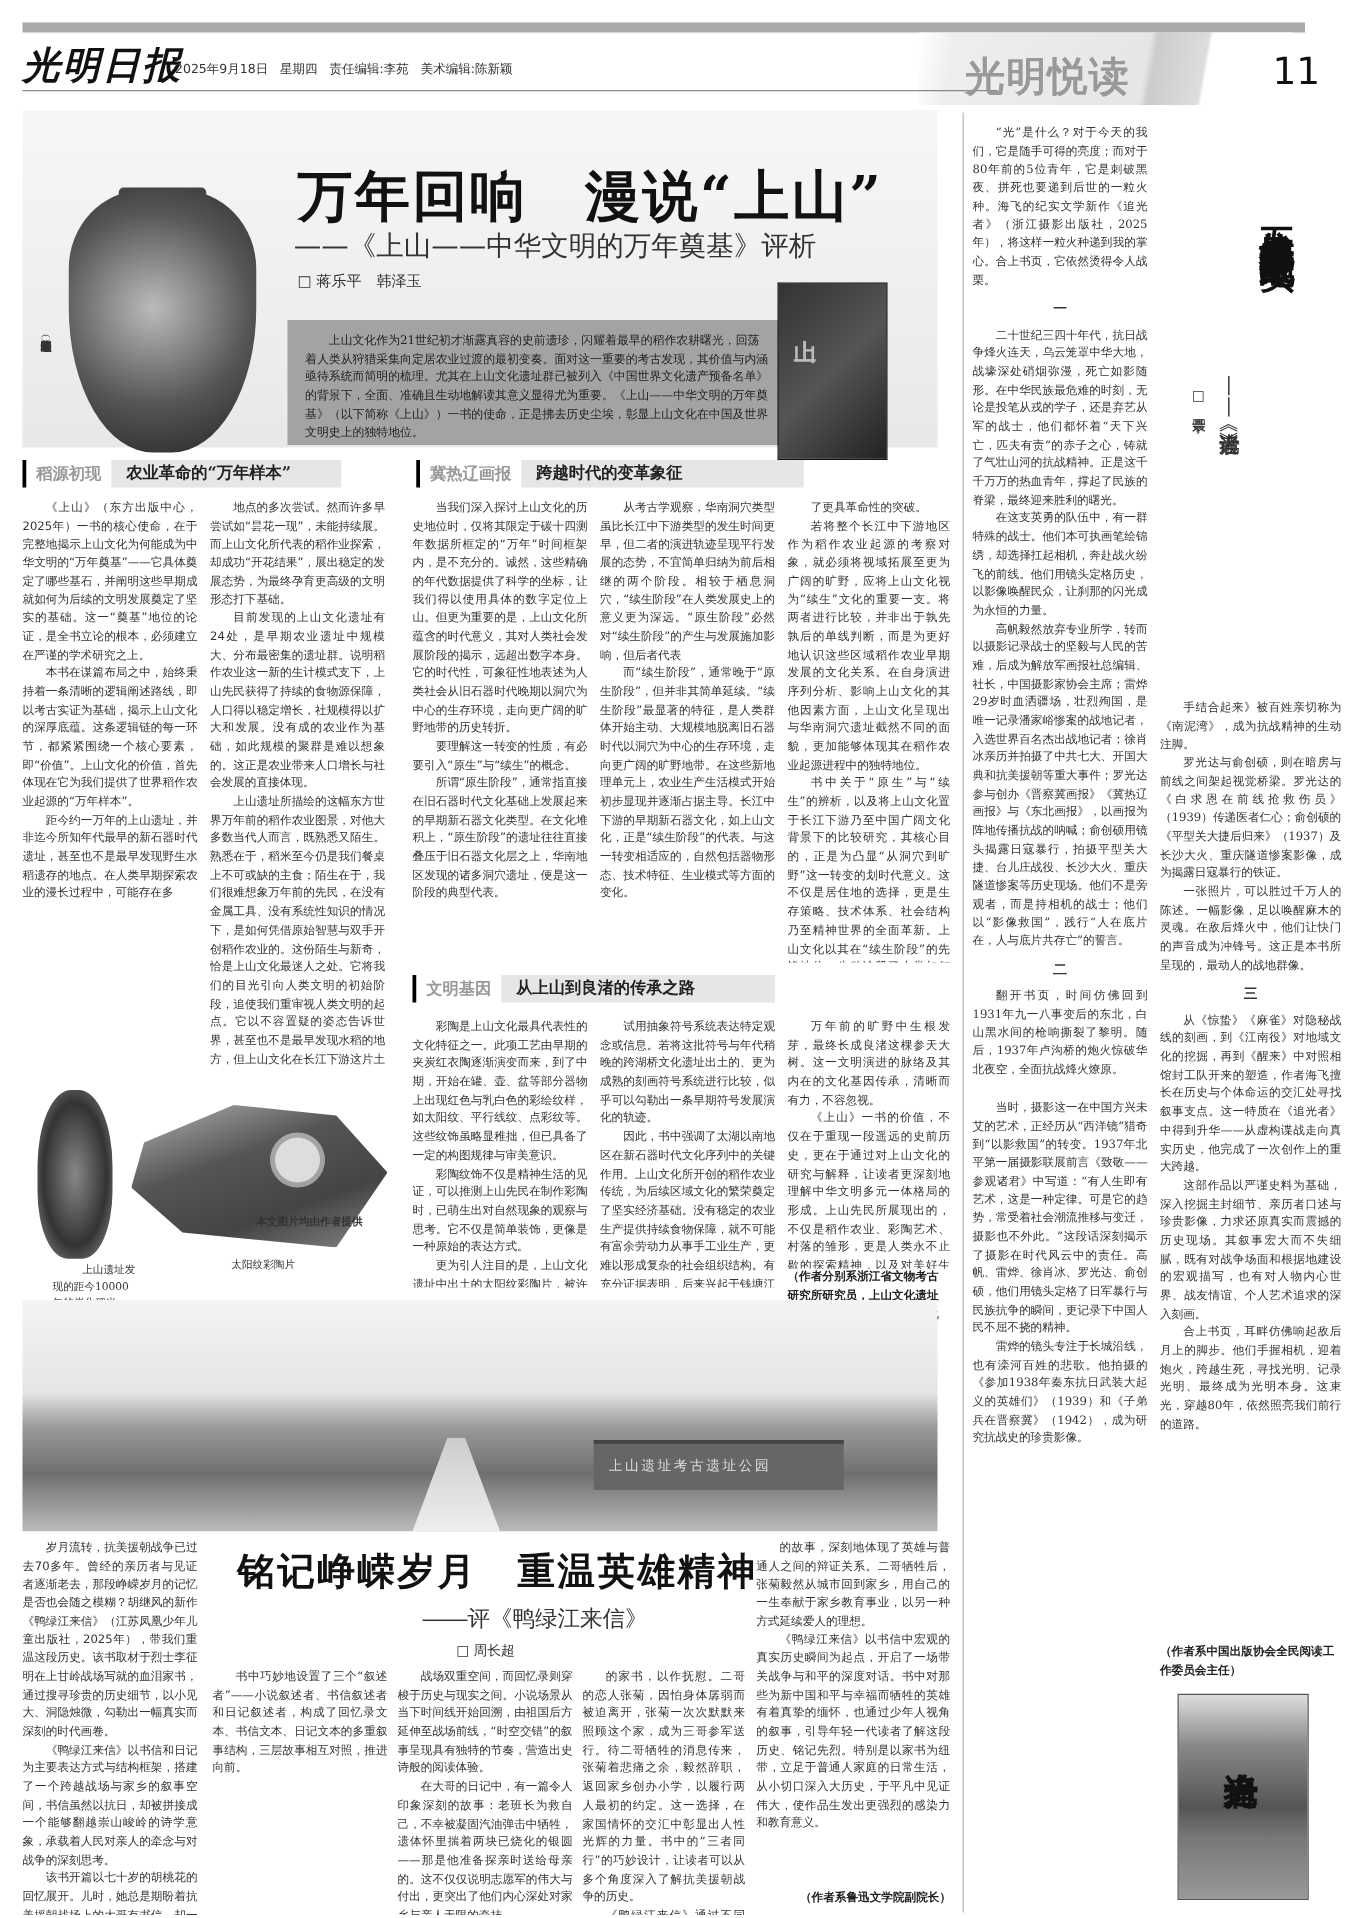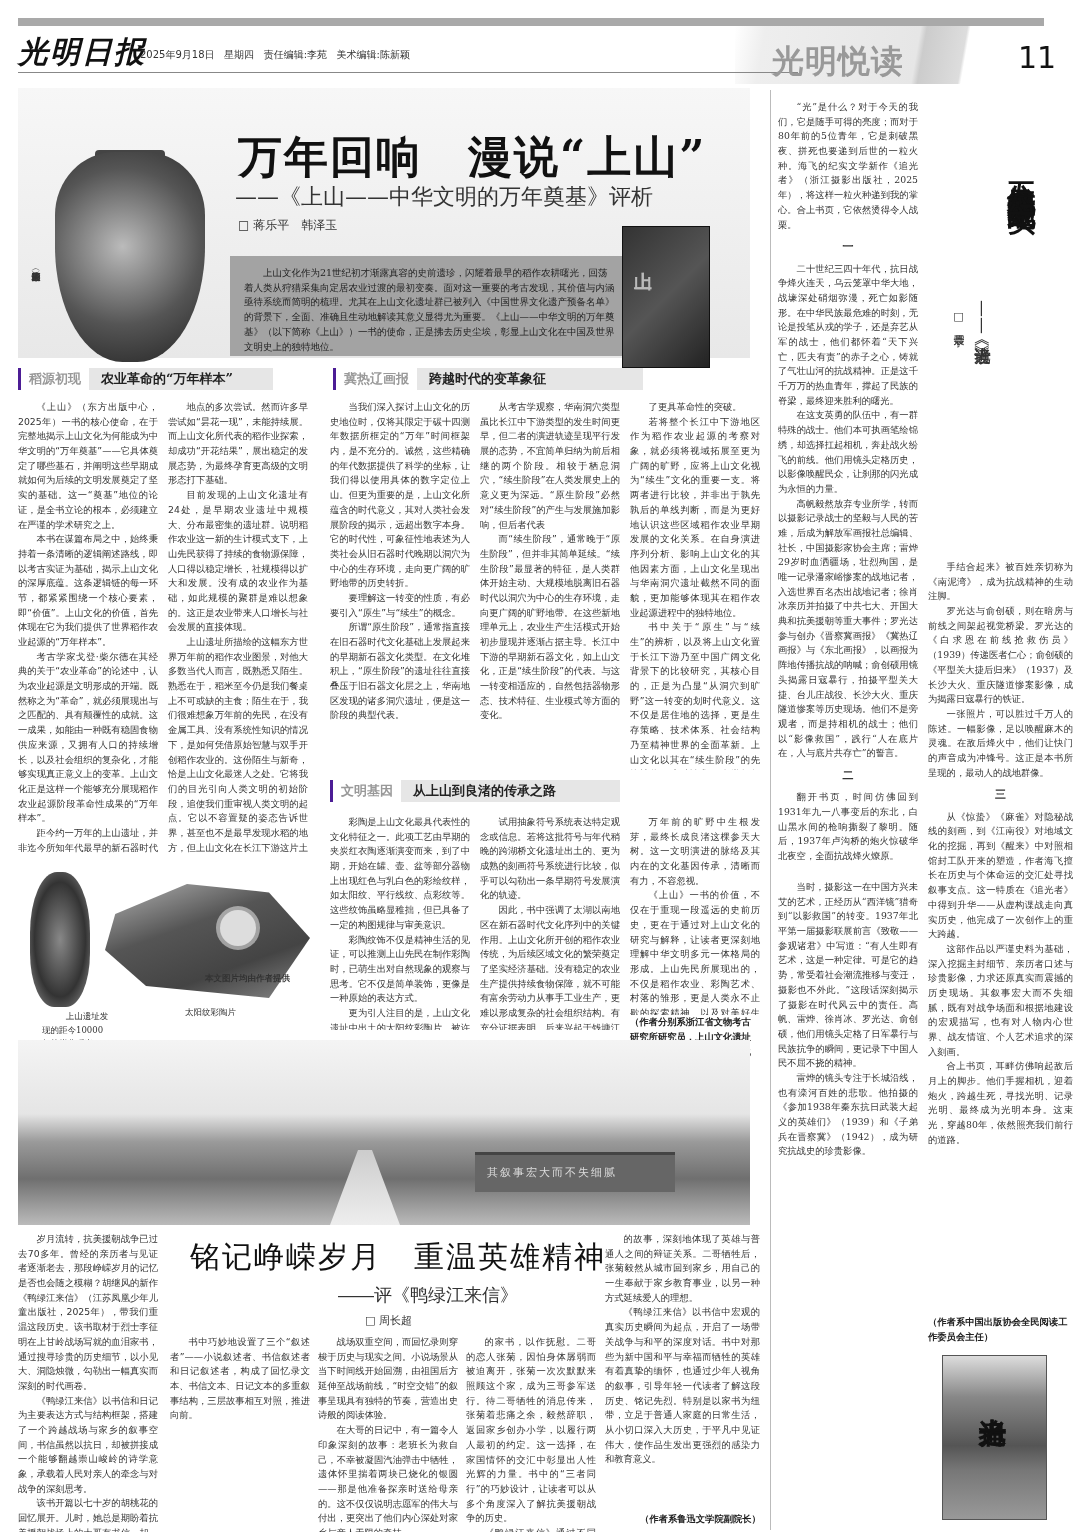--- a/index.html
+++ b/index.html
@@ -15,34 +15,34 @@
 .hero{left:18px;top:88px;width:732px;height:270px;background:linear-gradient(180deg,#f7f7f7,#e8e8e8)}
 .main-title{left:238px;top:128px;font-size:44px;font-weight:bold;color:#111;letter-spacing:2px}
 .main-sub{left:235px;top:182px;font-size:22px;font-family:"DejaVu Sans",sans-serif;color:#333}
 .byline{left:238px;top:217px;font-size:12px;color:#333}
 .vase{left:55px;top:152px;width:150px;height:210px;border-radius:40% 40% 45% 45%/30% 30% 55% 55%;background:radial-gradient(circle at 45% 45%,#bbb,#555 55%,#222)}
 .vase-neck{left:95px;top:150px;width:70px;height:20px;background:#444;border-radius:4px}
 .vase-cap{left:30px;top:265px;font-size:9px;writing-mode:vertical-rl;color:#333;line-height:1.1}
 .intro-box{left:230px;top:256px;width:400px;height:100px;background:#a3a3a3;padding:10px 14px;font-size:9.5px;line-height:1.55;text-indent:2em;color:#222}
 .book1{left:622px;top:226px;width:88px;height:142px;background:linear-gradient(135deg,#333,#555 50%,#222);border:1px solid #111}
 .book1 span{position:absolute;left:8px;top:30px;font-size:18px;color:#bbb;writing-mode:vertical-rl;font-weight:bold}
-.sec-head{height:22px;display:flex;align-items:center;border-left:3px solid #4c1d95}
+.sec-head{height:22px;display:flex;align-items:center;border-left:3px solid #000000}
 .sec-head .k{font-size:13px;color:#999;padding:0 8px;font-weight:bold}
 .sec-head .t{font-size:13px;font-weight:bold;background:#e6e6e6;height:22px;line-height:22px;padding:0 12px;flex:1}
 .col{font-size:9.3px;line-height:1.58;color:#333;text-align:justify}
 .col p{text-indent:2em}
 .col.sans{font-family:"DejaVu Sans",sans-serif}
 .pot1{left:30px;top:872px;width:60px;height:135px;background:radial-gradient(ellipse,#888,#333 60%,#999);border-radius:45% 45% 40% 40%}
 .pot2{left:105px;top:878px;width:205px;height:120px;background:linear-gradient(160deg,#bbb,#555 40%,#444 70%,#888);clip-path:polygon(5% 30%,40% 5%,80% 12%,100% 50%,80% 100%,20% 90%,0 60%)}
 .sun{left:220px;top:910px;width:36px;height:36px;border-radius:50%;background:#ddd;box-shadow:0 0 0 4px rgba(220,220,220,.6)}
 .photo{left:18px;top:1040px;width:732px;height:185px;background:linear-gradient(180deg,#f4f4f4 0%,#e5e5e5 40%,#9a9a9a 55%,#6f6f6f 75%,#bbb 100%)}
 .photo-path{left:330px;top:1150px;width:70px;height:75px;background:linear-gradient(180deg,#ccc,#eee);clip-path:polygon(40% 0,60% 0,100% 100%,0 100%)}
 .photo-sign{left:475px;top:1152px;width:200px;height:40px;background:#666;border-top:3px solid #444}
 .photo-sign span{position:absolute;left:12px;top:10px;font-size:11px;color:#ddd;letter-spacing:2px}
-.title2{left:190px;top:1237px;font-size:30px;font-weight:normal;color:#111;letter-spacing:2px}
+.title2{left:190px;top:1237px;font-size:30px;font-weight:bold;color:#111;letter-spacing:2px}
 .sub2{left:338px;top:1283px;font-size:18px;font-family:Liberation Sans, sans-serif;color:#333}
 .byline2{left:365px;top:1313px;font-size:11px;color:#333}
 .vtitle{left:1002px;top:160px;writing-mode:vertical-rl;font-size:28px;font-weight:bold;color:#111;letter-spacing:2px}
 .vsub{left:972px;top:300px;writing-mode:vertical-rl;font-size:17px;font-family:"DejaVu Sans",sans-serif;color:#333}
 .vby{left:950px;top:310px;writing-mode:vertical-rl;font-size:11px;color:#333}
 .numhead{text-align:center;font-weight:bold;font-size:11px;margin:6px 0}
 .credit{font-weight:bold;font-family:"DejaVu Sans",sans-serif;font-size:9.3px;line-height:1.6}
 .book2{left:942px;top:1355px;width:105px;height:165px;background:linear-gradient(180deg,#ddd 0%,#888 25%,#555 55%,#777 70%,#999 100%);border:1px solid #555}
 .book2 span{position:absolute;left:30px;top:40px;font-size:28px;font-weight:bold;color:#111;writing-mode:vertical-rl}
 .vdiv{width:1px;background:#bbb}
@@ -80,21 +80,20 @@
   <span class="t">跨越时代的变革象征</span>
 </div>
 <div class="abs sec-head" style="left:330px;top:780px;width:290px">
   <span class="k">文明基因</span>
   <span class="t">从上山到良渚的传承之路</span>
 </div>
 
 <div class="abs col sans" style="left:18px;top:400px;width:140px;height:455px;overflow:hidden">
   <p>《上山》（东方出版中心，2025年）一书的核心使命，在于完整地揭示上山文化为何能成为中华文明的“万年奠基”——它具体奠定了哪些基石，并阐明这些早期成就如何为后续的文明发展奠定了坚实的基础。这一“奠基”地位的论证，是全书立论的根本，必须建立在严谨的学术研究之上。</p>
   <p>本书在谋篇布局之中，始终秉持着一条清晰的逻辑阐述路线，即以考古实证为基础，揭示上山文化的深厚底蕴。这条逻辑链的每一环节，都紧紧围绕一个核心要素，即“价值”。上山文化的价值，首先体现在它为我们提供了世界稻作农业起源的“万年样本”。</p>
-  <p>考古学家戈登·柴尔德在其经典的关于“农业革命”的论述中，认为农业起源是文明形成的开端。既然称之为“革命”，就必须展现出与之匹配的、具有颠覆性的成就。这一成果，如能由一种既有稳固食物供应来源，又拥有人口的持续增长，以及社会组织的复杂化，才能够实现真正意义上的变革。上山文化正是这样一个能够充分展现稻作农业起源阶段革命性成果的“万年样本”。</p>
   <p>距今约一万年的上山遗址，并非迄今所知年代最早的新石器时代遗址，甚至也不是最早发现野生水稻遗存的地点。在人类早期探索农业的漫长过程中，可能存在多</p>
 </div>
 <div class="abs col sans" style="left:168px;top:400px;width:140px;height:455px;overflow:hidden">
   <p>地点的多次尝试。然而许多早尝试如“昙花一现”，未能持续展。而上山文化所代表的稻作业探索，却成功“开花结果”，展出稳定的发展态势，为最终孕育更高级的文明形态打下基础。</p>
   <p>目前发现的上山文化遗址有24处，是早期农业遗址中规模大、分布最密集的遗址群。说明稻作农业这一新的生计模式支下，上山先民获得了持续的食物源保障，人口得以稳定增长，社规模得以扩大和发展。没有成的农业作为基础，如此规模的聚群是难以想象的。这正是农业带来人口增长与社会发展的直接体现。</p>
   <p>上山遗址所描绘的这幅东方世界万年前的稻作农业图景，对他大多数当代人而言，既熟悉又陌生。熟悉在于，稻米至今仍是我们餐桌上不可或缺的主食；陌生在于，我们很难想象万年前的先民，在没有金属工具、没有系统性知识的情况下，是如何凭借原始智慧与双手开创稻作农业的。这份陌生与新奇，恰是上山文化最迷人之处。它将我们的目光引向人类文明的初始阶段，追使我们重审视人类文明的起点。它以不容置疑的姿态告诉世界，甚至也不是最早发现水稻的地方，但上山文化在长江下游这片土地上，万年前的先民早已点燃农业文明的星星之火。</p>
 </div>
 <div class="abs col sans" style="left:330px;top:400px;width:140px;height:370px;overflow:hidden">
   <p>当我们深入探讨上山文化的历史地位时，仅将其限定于碳十四测年数据所框定的“万年”时间框架内，是不充分的。诚然，这些精确的年代数据提供了科学的坐标，让我们得以使用具体的数字定位上山。但更为重要的是，上山文化所蕴含的时代意义，其对人类社会发展阶段的揭示，远超出数字本身。它的时代性，可象征性地表述为人类社会从旧石器时代晚期以洞穴为中心的生存环境，走向更广阔的旷野地带的历史转折。</p>
   <p>要理解这一转变的性质，有必要引入“原生”与“续生”的概念。</p>
@@ -131,21 +130,21 @@
   <div style="text-align:center">上山遗址发</div>
   <div>现的距今10000</div>
   <div>年的炭化稻米</div>
 </div>
 <div class="abs pcap" style="left:185px;top:1006px">太阳纹彩陶片</div>
 <div class="abs pcap" style="left:205px;top:972px;font-weight:bold;font-family:'DejaVu Sans',sans-serif">本文图片均由作者提供</div>
 
 <div class="abs photo"></div>
 <div class="abs photo-path"></div>
 <div class="abs photo-sign">
-    <span>其叙事宏大而不失细腻</span>
+    <span>上山遗址考古遗址公园</span>
   </div>
 
 <div class="abs vdiv" style="left:770px;top:90px;height:1440px"></div>
 <div class="abs vtitle">五位战地摄影师的抗战纪实</div>
 <div class="abs vsub">——读《追光者》</div>
 <div class="abs vby">□ 聂震宁</div>
 
 <div class="abs col" style="left:778px;top:100px;width:140px;height:780px;overflow:hidden">
   <p>“光”是什么？对于今天的我们，它是随手可得的亮度；而对于80年前的5位青年，它是刺破黑夜、拼死也要递到后世的一粒火种。海飞的纪实文学新作《追光者》（浙江摄影出版社，2025年），将这样一粒火种递到我的掌心。合上书页，它依然烫得令人战栗。</p>
   <div class="numhead">一</div>

